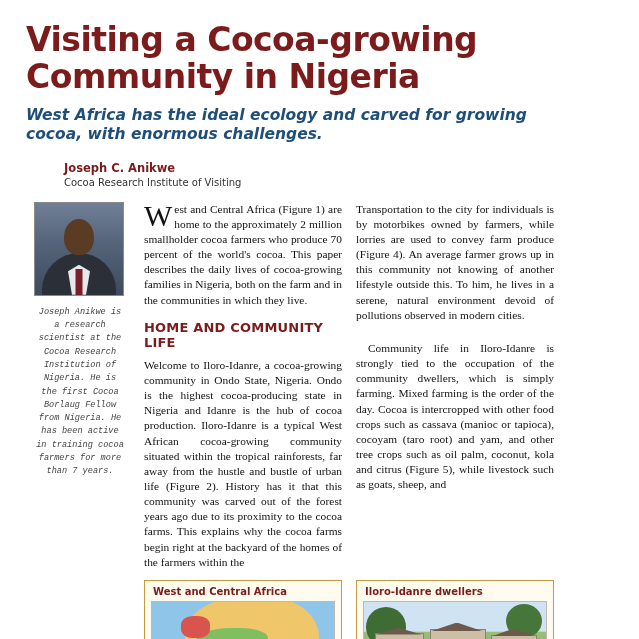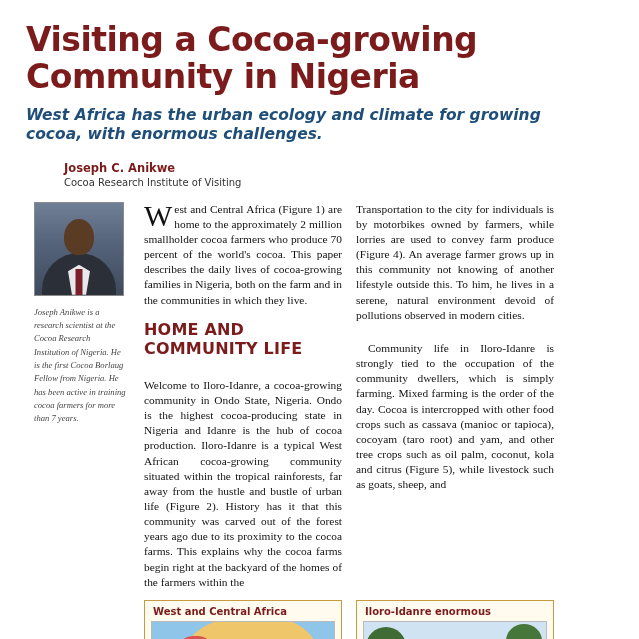--- a/index.html
+++ b/index.html
@@ -116,36 +116,37 @@
   .portrait .tie {
     position: absolute;
     left: 50%;
     bottom: 0;
     transform: translateX(-50%);
     width: 7px;
     height: 26px;
     background: #7a1f2a;
   }
   .bio {
-    font-family: Liberation Serif, serif;
+    font-family: Liberation Mono, monospace;
     font-style: italic;
     font-size: 8.6px;
     line-height: 1.55;
     color: #444444;
     margin-top: 10px;
     margin-left: 8px;
     width: 92px;
+    text-align: center;
   }
   .section-head {
     font-family: "DejaVu Sans", sans-serif;
     font-weight: bold;
-    font-size: 16px;
+    font-size: 13px;
     color: #7B1B1B;
     letter-spacing: 0.2px;
-    margin: 12px 0 20px 0;
+    margin: 12px 0 8px 0;
   }
   .body-text {
     font-family: "Liberation Serif", serif;
     font-size: 11.4px;
     line-height: 1.33;
     color: #111111;
     text-align: justify;
     margin: 0;
     hyphens: auto;
   }
@@ -270,21 +271,21 @@
     border-radius: 50%;
   }
 </style>
 </head>
 <body>
 
 <div class="page">
 
   <h1 class="title">Visiting a Cocoa-growing Community in Nigeria</h1>
 
-  <p class="subtitle">West Africa has the urban ecology and climate for growing cocoa, with enormous challenges.</p>
+  <p class="subtitle">West Africa has the ideal ecology and carved for growing cocoa, with enormous challenges.</p>
 
   <div class="byline">
     <p class="author">Joseph C. Anikwe</p>
     <p class="affil">Cocoa Research Institute of Visiting</p>
   </div>
 
   <div class="columns">
 
     <div class="col-left">
       <div class="portrait">
@@ -316,21 +317,21 @@
       <div class="figcap">West and Central Africa</div>
       <div class="figimg map">
         <div class="africa"></div>
         <div class="green"></div>
         <div class="red1"></div>
         <div class="red2"></div>
       </div>
     </div>
 
     <div class="figbox">
-      <div class="figcap">Iloro-Idanre enormous</div>
+      <div class="figcap">Iloro-Idanre dwellers</div>
       <div class="figimg photo">
         <div class="tree"></div>
         <div class="tree2"></div>
 
         <div class="hut1"></div>
         <div class="roof1"></div>
         <div class="hut2"></div>
         <div class="roof2"></div>
         <div class="hut3"></div>
         <div class="roof3"></div>

